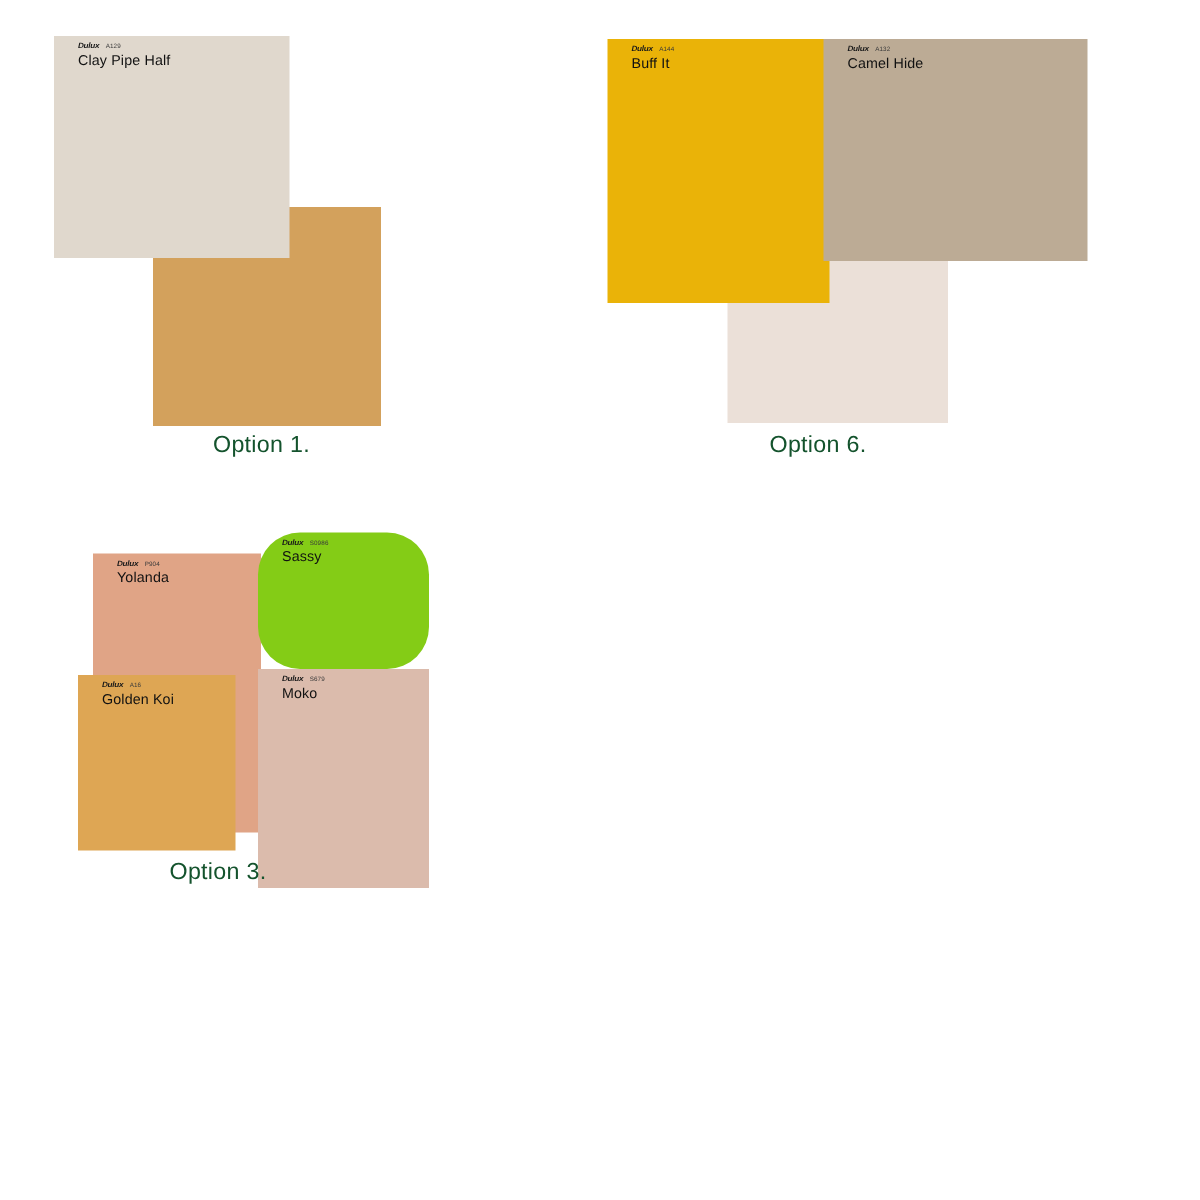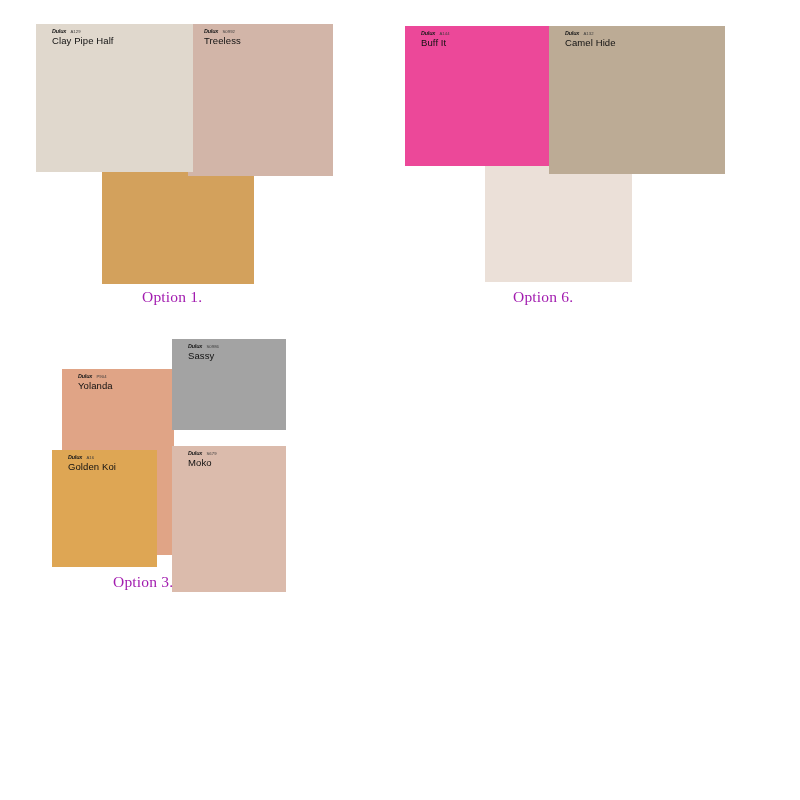--- a/index.html
+++ b/index.html
@@ -62,56 +62,47 @@
     font-family: "Liberation Sans", sans-serif;
     font-size: 9.5px;
     color: #111111;
     margin-top: 1.5px;
     line-height: 1.1;
     white-space: nowrap;
     letter-spacing: 0.1px;
   }
   .caption {
     position: absolute;
-    font-family: Liberation Serif, serif;
+    font-family: Liberation Sans, sans-serif;
     font-size: 15.5px;
-    color: #a21caf;
+    color: #14532d;
     letter-spacing: 0.2px;
     white-space: nowrap;
   }
 </style>
 </head>
 <body style="background: rgb(255, 255, 255);">
 
 <div class="board">
 
 <div class="group" style="left: 0px; top: 0px; width: 800px; height: 800px;">
       <div class="swatch" style="left: 36px; top: 24px; width: 157px; height: 148px; background: rgb(224, 216, 205); z-index: 3;">
         <div class="swatch-head">
           <div class="brand-row">
             <span class="brand">Dulux</span>
             <span class="code">A129</span>
           </div>
           <div class="cname">Clay Pipe Half</div>
         </div>
       </div>
-      <div class="swatch" style="left: 188px; top: 24px; width: 145px; height: 152px; background: rgb(210, 181, 168); z-index: 2;">
-        <div class="swatch-head">
-          <div class="brand-row">
-            <span class="brand">Dulux</span>
-            <span class="code">S0992</span>
-          </div>
-          <div class="cname">Treeless</div>
-        </div>
-      </div>
       <div class="swatch" style="left: 102px; top: 138px; width: 152px; height: 146px; background: rgb(211, 161, 92); z-index: 1;"></div>
       <div class="caption" style="left: 142px; top: 288px; z-index: 20;">Option 1.</div>
     </div>
     <div class="group" style="left: 0px; top: 0px; width: 800px; height: 800px;">
-      <div class="swatch" style="left: 405px; top: 26px; width: 148px; height: 140px; background: #ec4899; z-index: 2; text-decoration: underline;">
+      <div class="swatch" style="left: 405px; top: 26px; width: 148px; height: 176px; background: #eab308; z-index: 2; text-decoration: underline;">
         <div class="swatch-head">
           <div class="brand-row">
             <span class="brand">Dulux</span>
             <span class="code">A144</span>
           </div>
           <div class="cname">Buff It</div>
         </div>
       </div>
       <div class="swatch" style="left: 549px; top: 26px; width: 176px; height: 148px; background: rgb(188, 171, 149); z-index: 3;">
         <div class="swatch-head">
@@ -136,21 +127,21 @@
     <div class="group" style="left: 0px; top: 0px; width: 800px; height: 800px;">
       <div class="swatch" style="left: 62px; top: 369px; width: 112px; height: 186px; background: rgb(224, 164, 134); z-index: 2;">
         <div class="swatch-head">
           <div class="brand-row">
             <span class="brand">Dulux</span>
             <span class="code">P904</span>
           </div>
           <div class="cname">Yolanda</div>
         </div>
       </div>
-      <div class="swatch" style="left: 172px; top: 339px; width: 114px; height: 91px; background: #a3a3a3; z-index: 3;">
+      <div class="swatch" style="left: 172px; top: 355px; width: 114px; height: 91px; background: #84cc16; z-index: 3; border-radius: 28px;">
         <div class="swatch-head">
           <div class="brand-row">
             <span class="brand">Dulux</span>
             <span class="code">S0986</span>
           </div>
           <div class="cname">Sassy</div>
         </div>
       </div>
       <div class="swatch" style="left: 172px; top: 446px; width: 114px; height: 146px; background: rgb(219, 187, 172); z-index: 2;">
         <div class="swatch-head">

